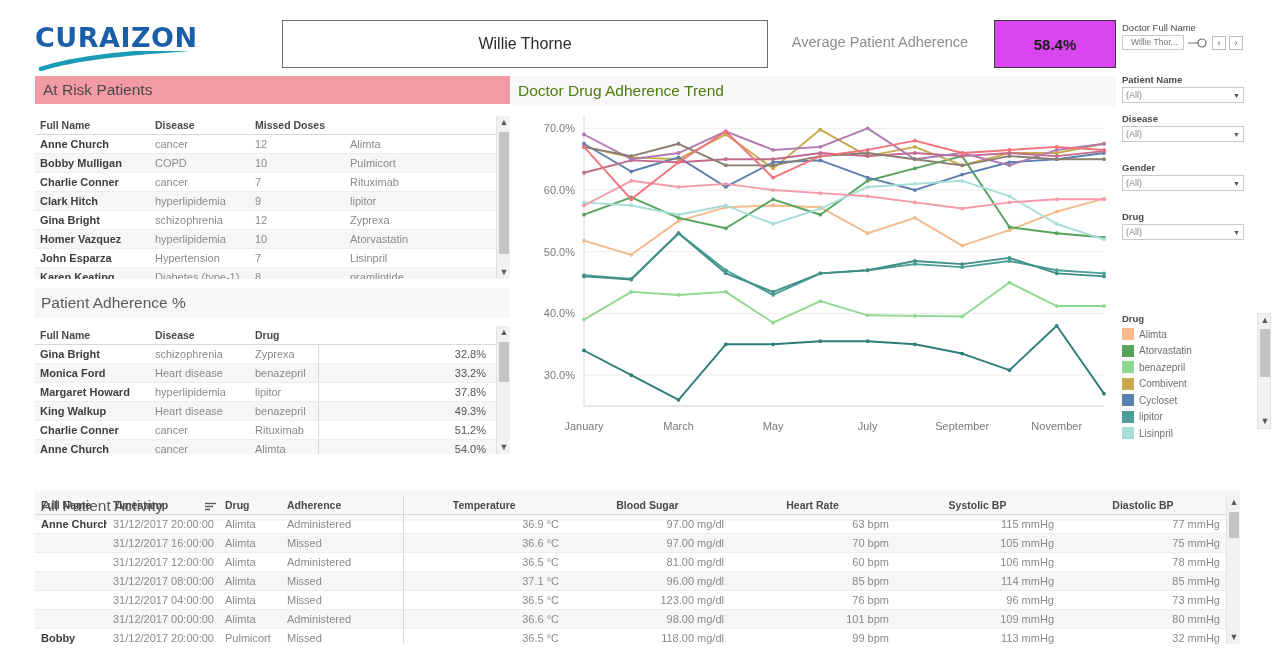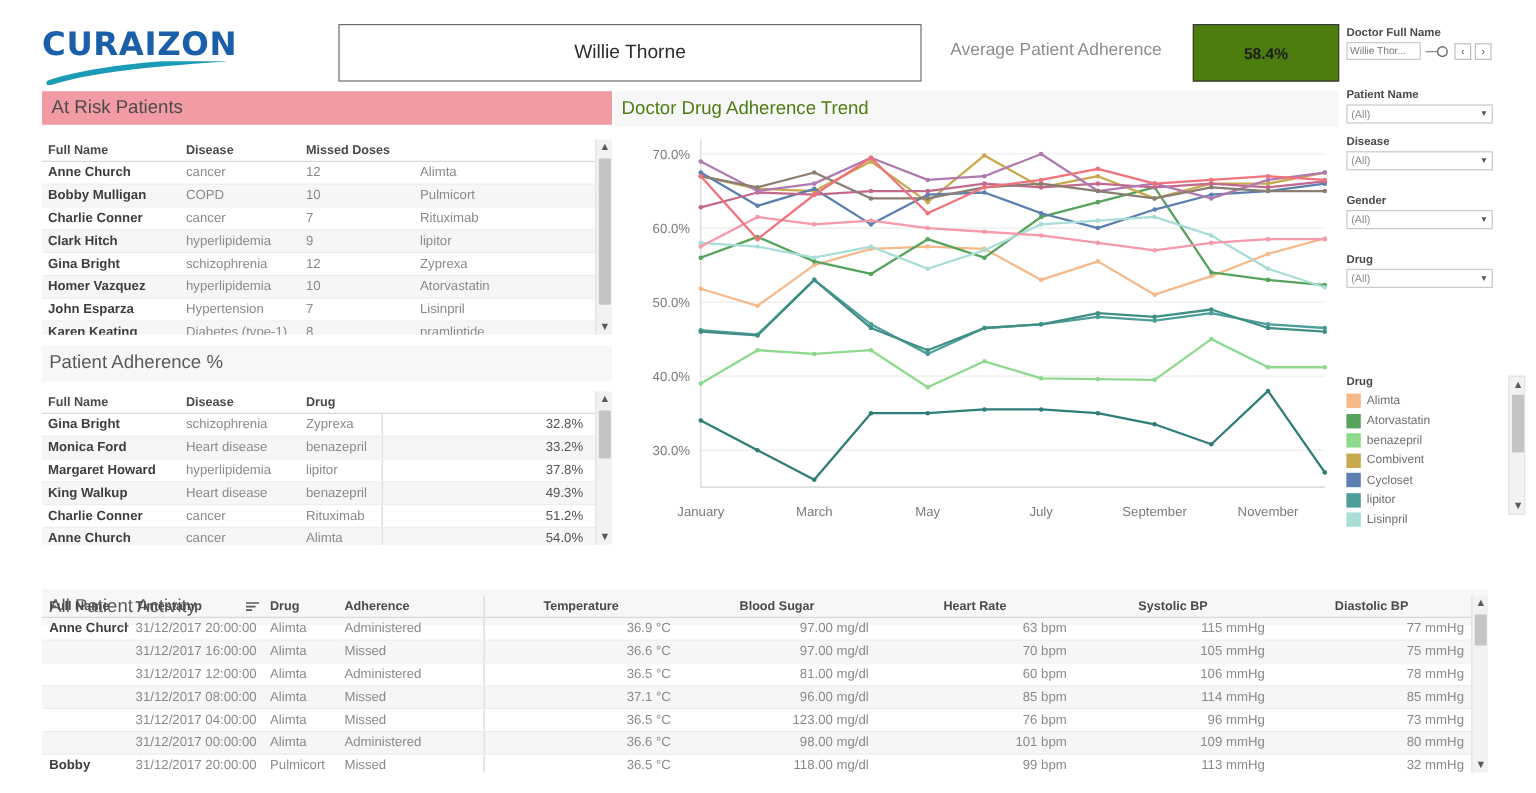--- a/index.html
+++ b/index.html
@@ -30,31 +30,31 @@
     border:1.5px solid #6d6d6d; background:#fff;
     display:flex; align-items:center; justify-content:center;
     font-size:16px; color:#2c2c2c;
   }
   .kpi-label {
     position:absolute; left:772px; top:34px; width:216px;
     font-size:14.5px; color:#8d8d8d; text-align:center;
   }
   .kpi-box {
     position:absolute; left:994px; top:20px; width:122px; height:48px;
-    border:1.5px solid #3a3a3a; background:#4d7c0f;
+    border:1.5px solid #3a3a3a; background:#d946ef;
     display:flex; align-items:center; justify-content:center;
-    font-size:13px; font-weight:bold; color:#1c1c1c;
+    font-size:15px; font-weight:bold; color:#1c1c1c;
   }
 
   .doc-filter { position:absolute; left:1122px; top:22px; width:150px; }
-  .doc-filter .flabel { font-size:9.5px; font-weight:bold; color:#4a4a4a; margin-bottom:2px; }
+  .doc-filter .flabel { font-size:9.5px; font-weight:normal; color:#4a4a4a; margin-bottom:2px; }
   .doc-filter .frow { display:flex; align-items:center; gap:3px; }
   .doc-pill {
     width:62px; height:15px; border:1px solid #c9c9c9; background:#fff;
-    font-size:8.5px; color:#777; padding:0 2px; line-height:13px;
+    font-size:8.5px; color:#777; padding:0 8px; line-height:13px;
     overflow:hidden; white-space:nowrap;
   }
   .slider-mini { width:22px; height:14px; position:relative; }
   .nav-btn {
     width:14px; height:14px; border:1px solid #bdbdbd; background:#fff;
     font-size:9px; line-height:12px; text-align:center; color:#555; cursor:pointer;
   }
   .at-risk-head {
     position:absolute; left:35px; top:76px; width:475px; height:28px;
     background:#f29ba4; color:#4a4a4a; font-size:15.5px;

